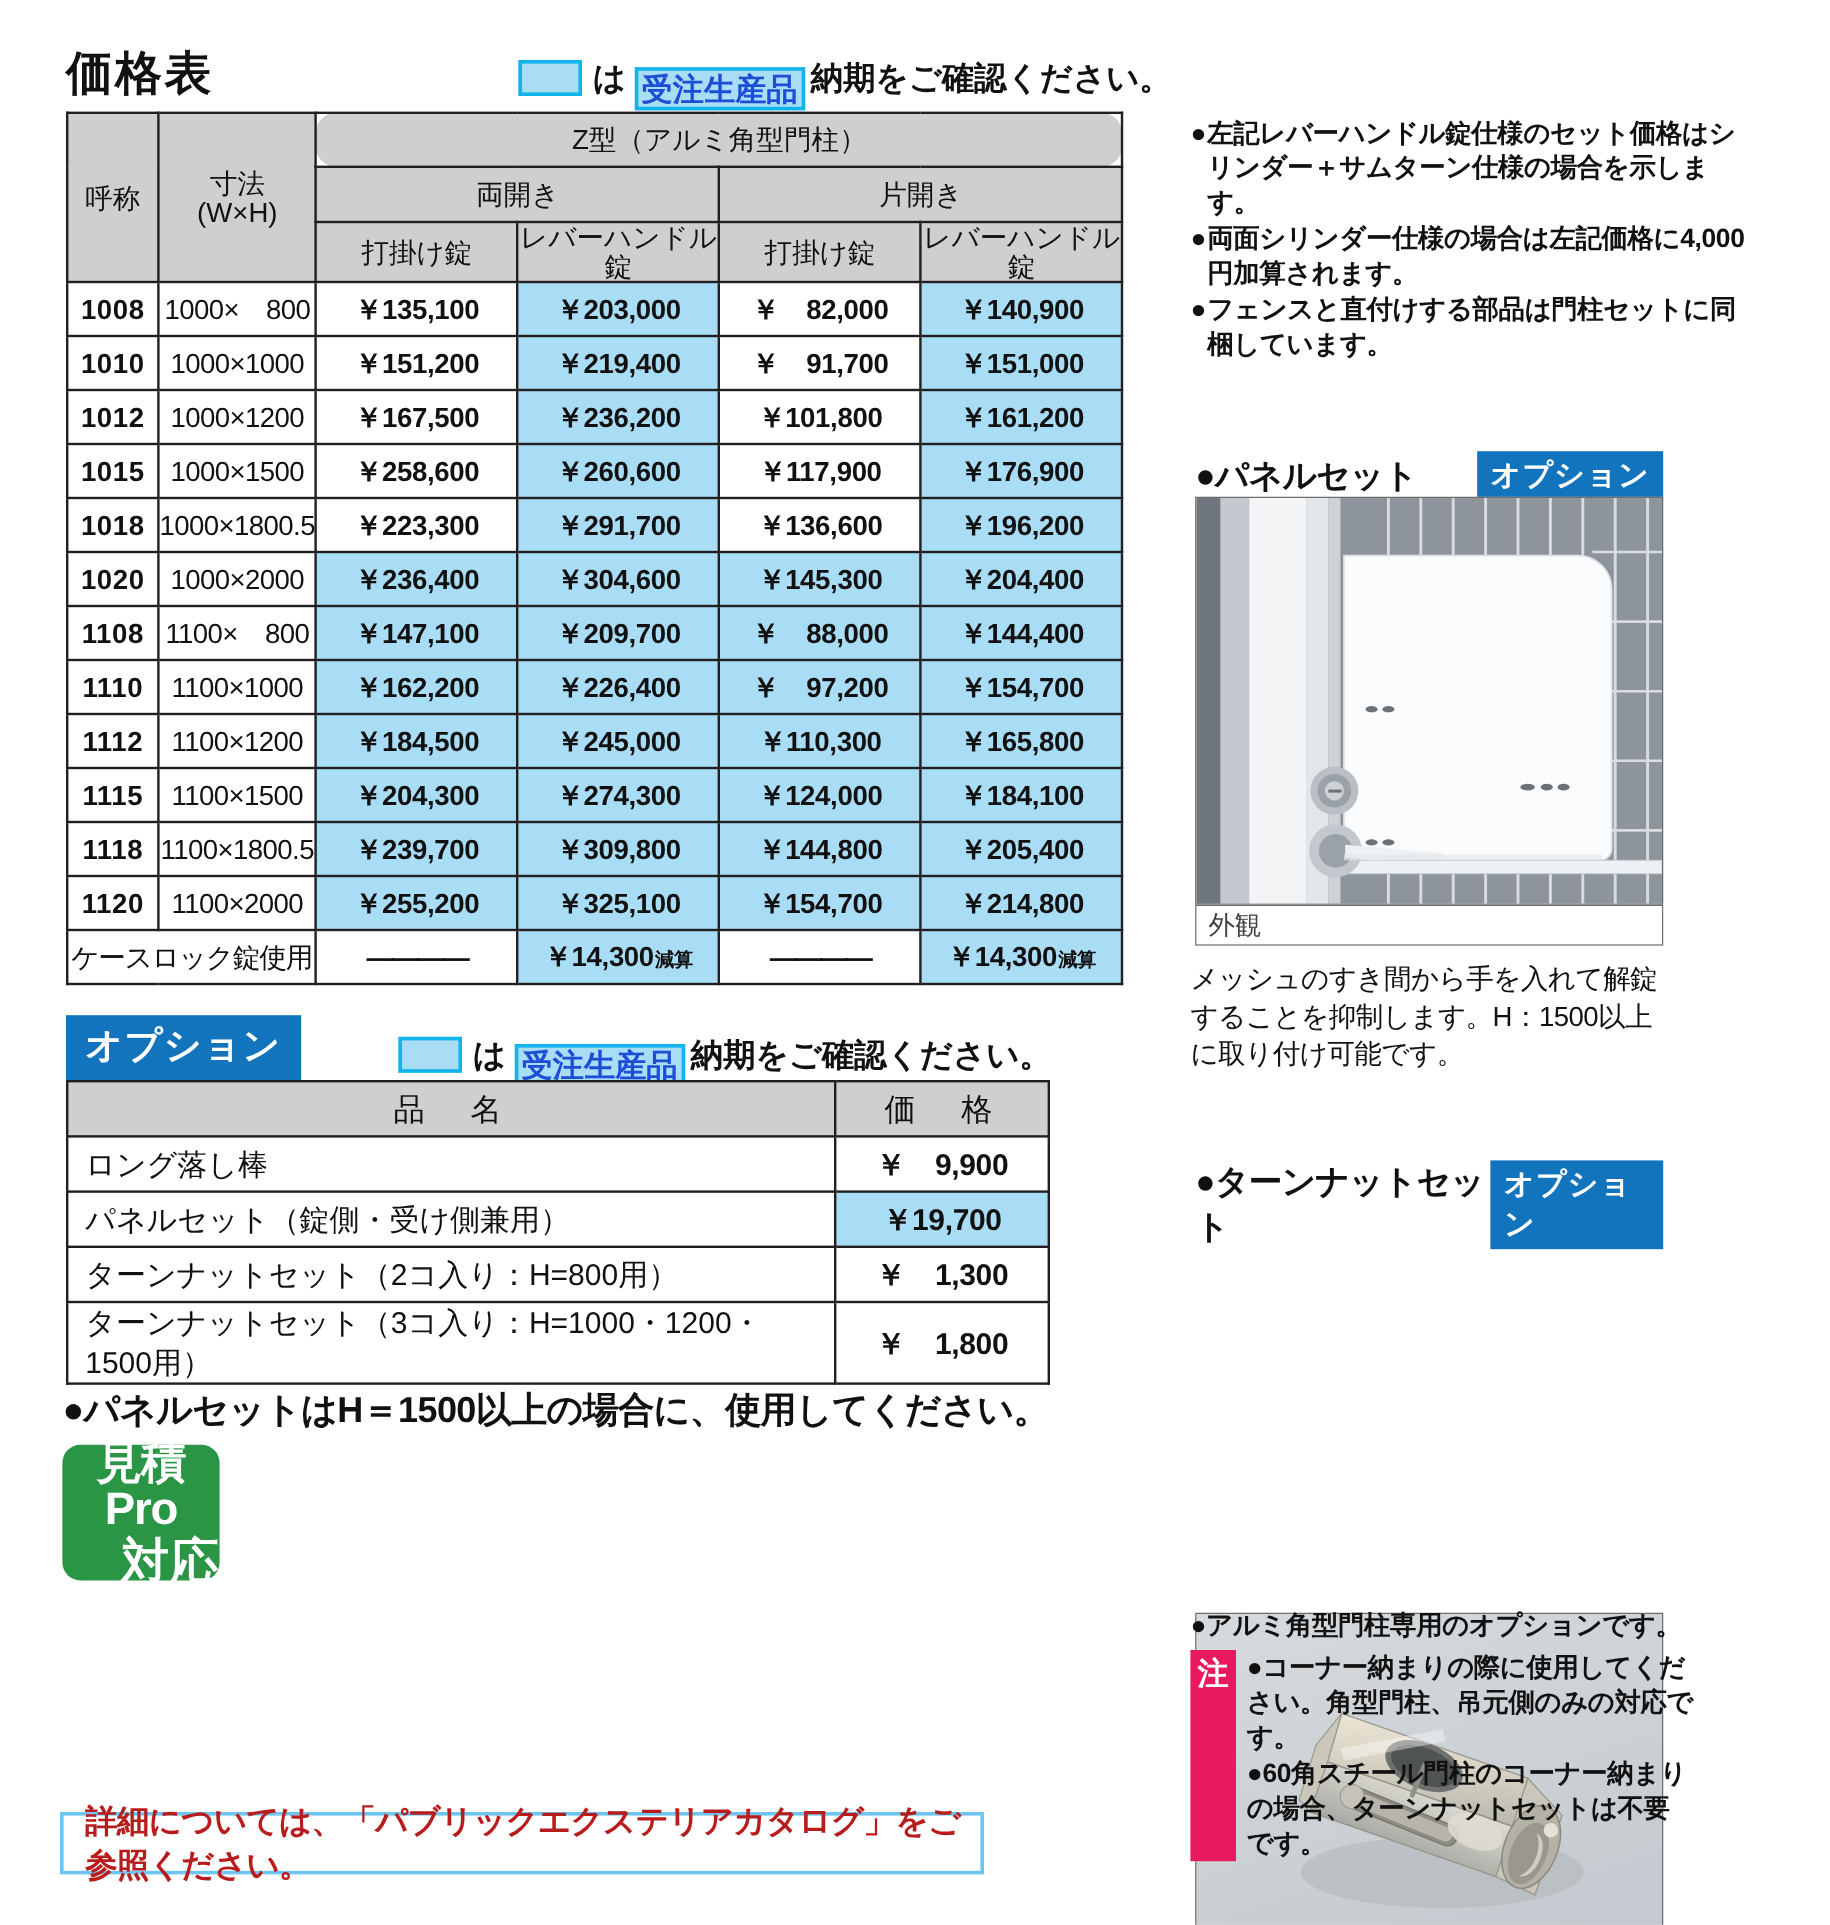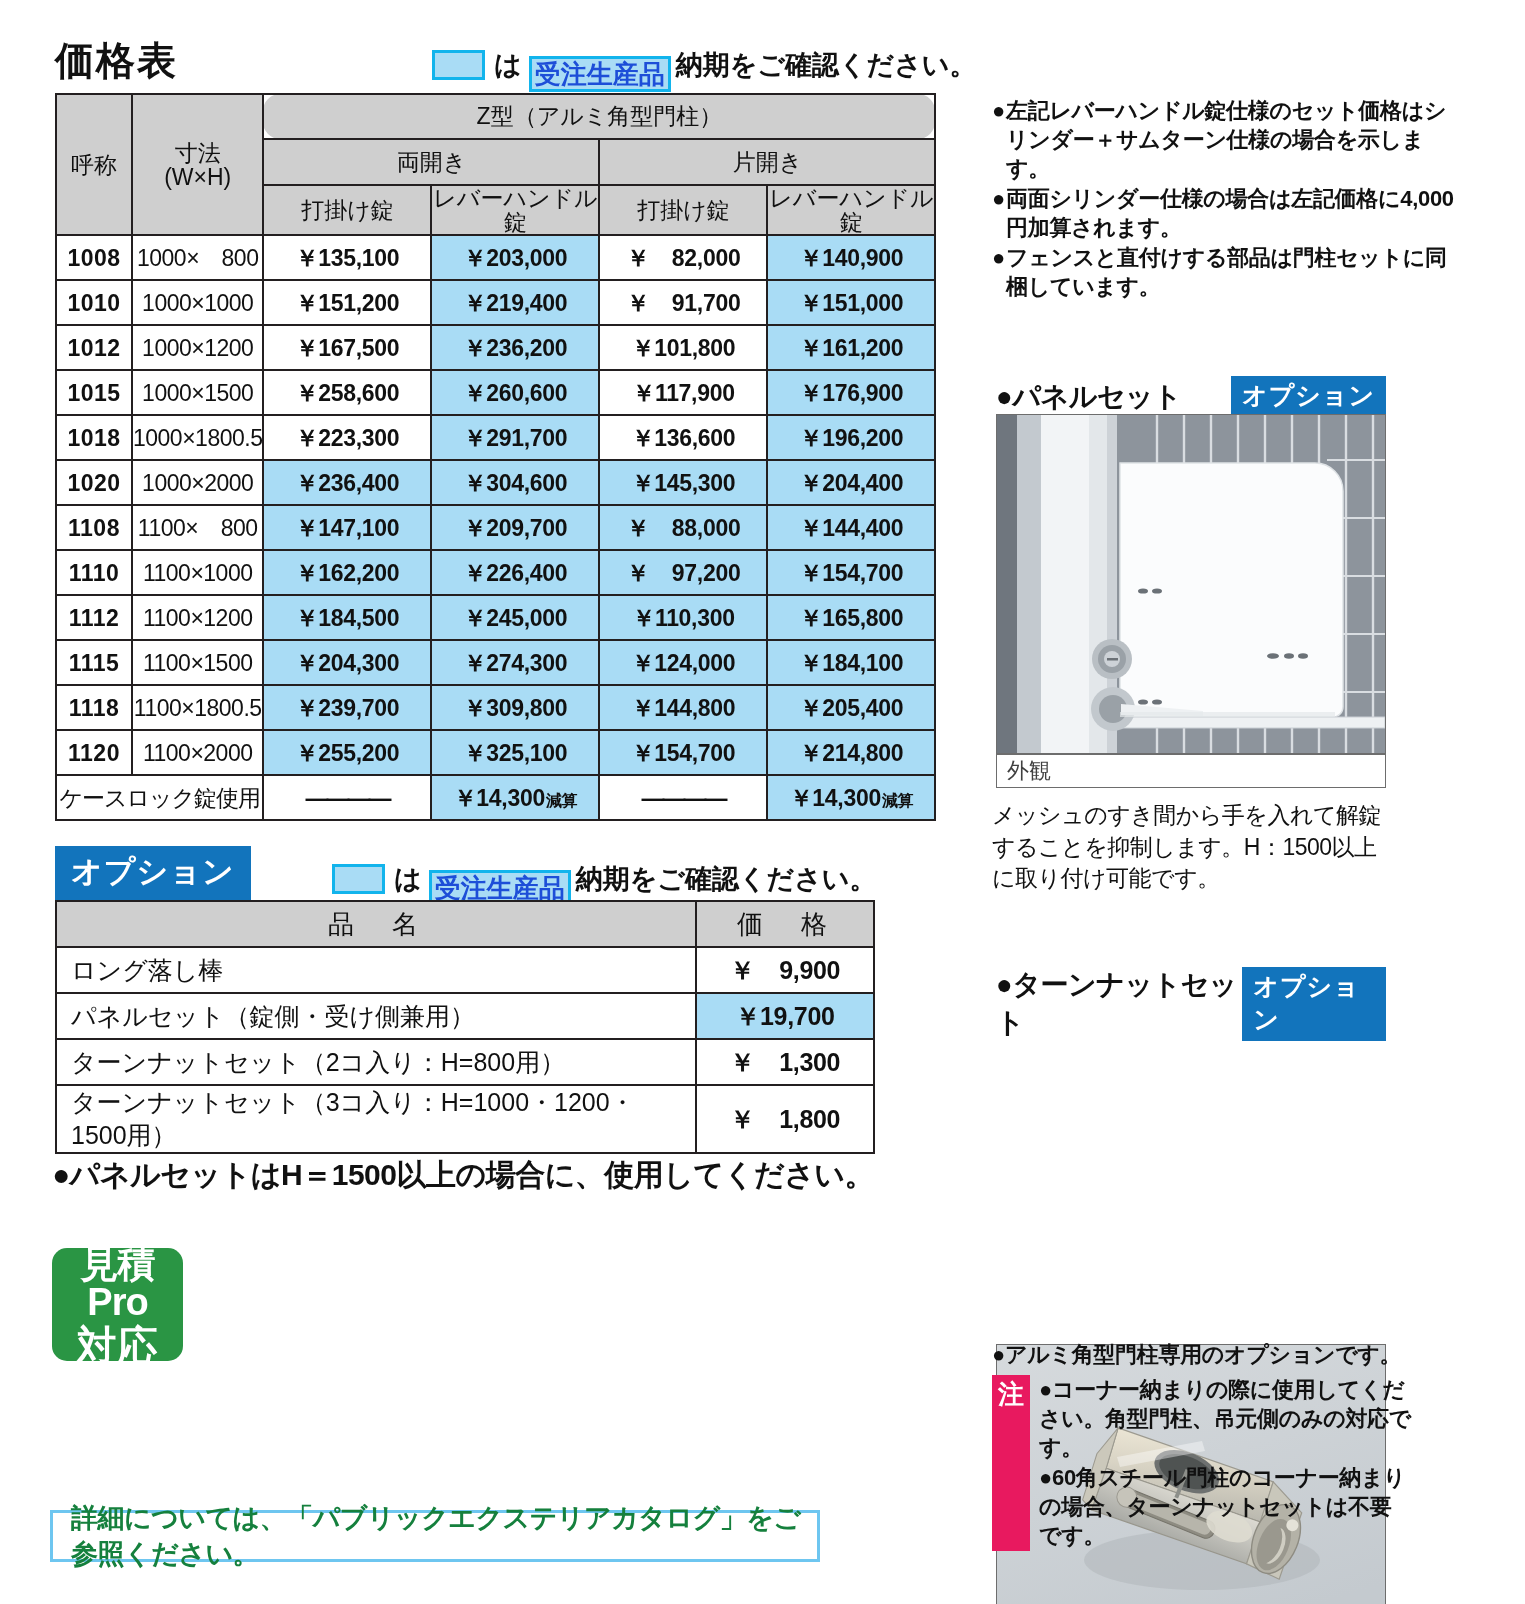--- a/index.html
+++ b/index.html
@@ -100,40 +100,40 @@
   .o-name{width:610px;text-align:left;}
   .o-price{width:148px;text-align:center;font-weight:bold;font-size:27px;letter-spacing:-0.3px;}
 
   #panel-note{
     left:52px;top:1155px;
     font-size:30px;font-weight:bold;letter-spacing:-0.5px;color:#111;
   }
 
   
   #mitsumori-badge{
-    left:52px;top:1248px;
+    left:52px;top:1204px;
     width:131px;height:113px;
     background:#2a9544;border-radius:15px;
     color:#fff;text-align:center;
     font-weight:bold;
-    display:flex;flex-direction:column;justify-content:center;align-items:center;
+    display:flex;flex-direction:column;justify-content:center;align-items:flex-end;
     line-height:1.0;
   }
   #mitsumori-badge .l1{font-size:38px;letter-spacing:-1px;}
   #mitsumori-badge .l2{font-size:40px;letter-spacing:1px;margin-top:4px;}
 
   
   #catalog-note{
     left:50px;top:1510px;
     width:770px;height:52px;
     border:3px solid #6ec6f0;
     box-sizing:border-box;
     display:flex;align-items:center;
     padding-left:18px;
-    font-size:27px;font-weight:bold;letter-spacing:-0.5px;color:#15803d;
+    font-size:27px;font-weight:bold;letter-spacing:-0.5px;color:#b91c1c;
   }
 
   
   #right-notes{left:992px;top:96px;width:470px;}
   .bullet-li{
     display:flex;font-size:22px;line-height:1.32;color:#111;
     margin-bottom:1px;font-weight:bold;letter-spacing:-0.3px;
   }
   .bullet-li .dot{flex:0 0 auto;margin-right:1px;}
   .bullet-li .txt{flex:1 1 auto;}

